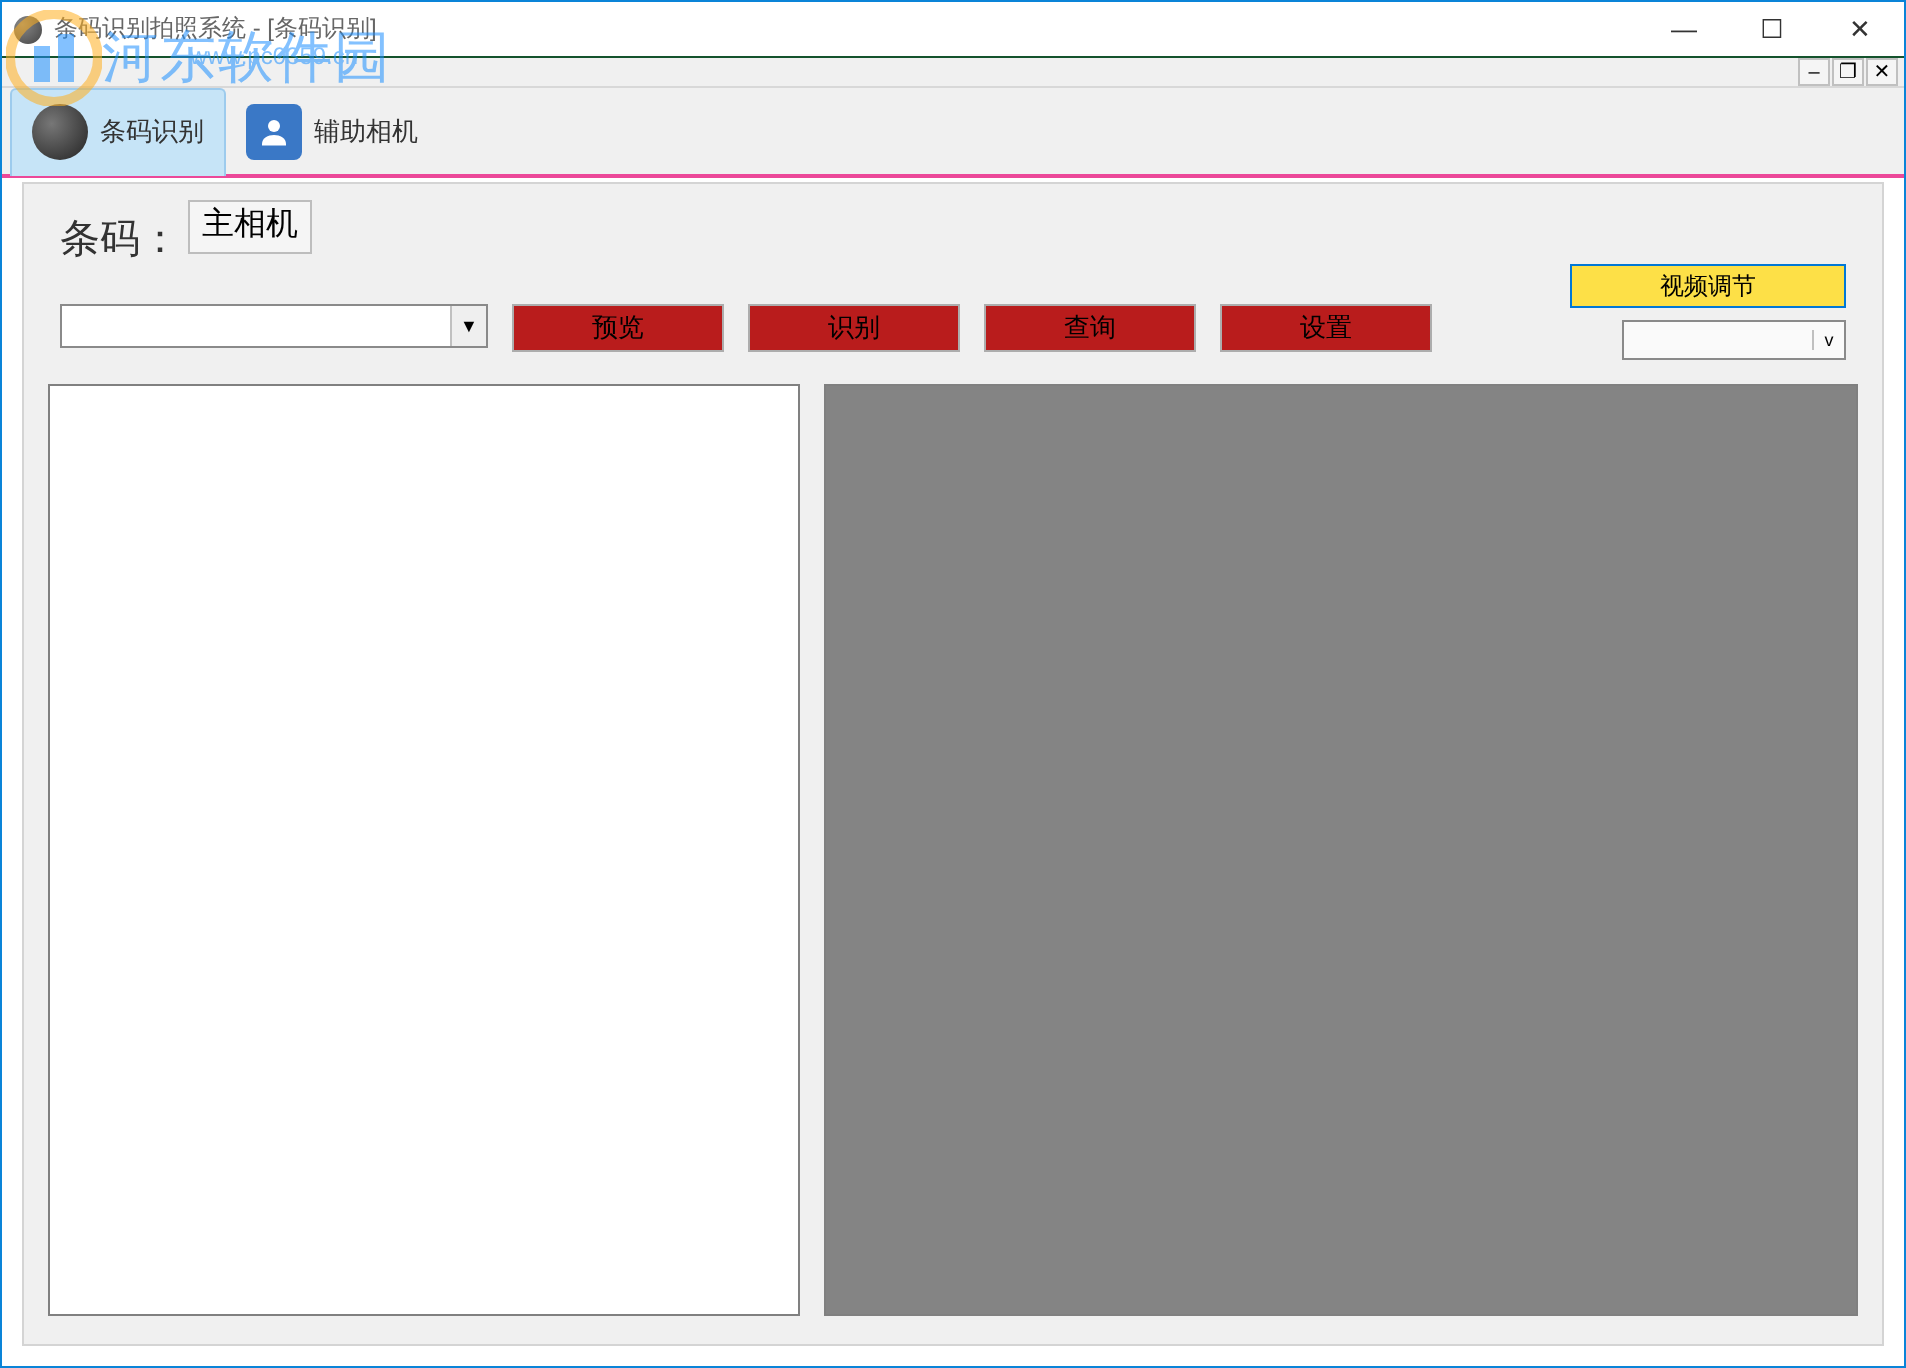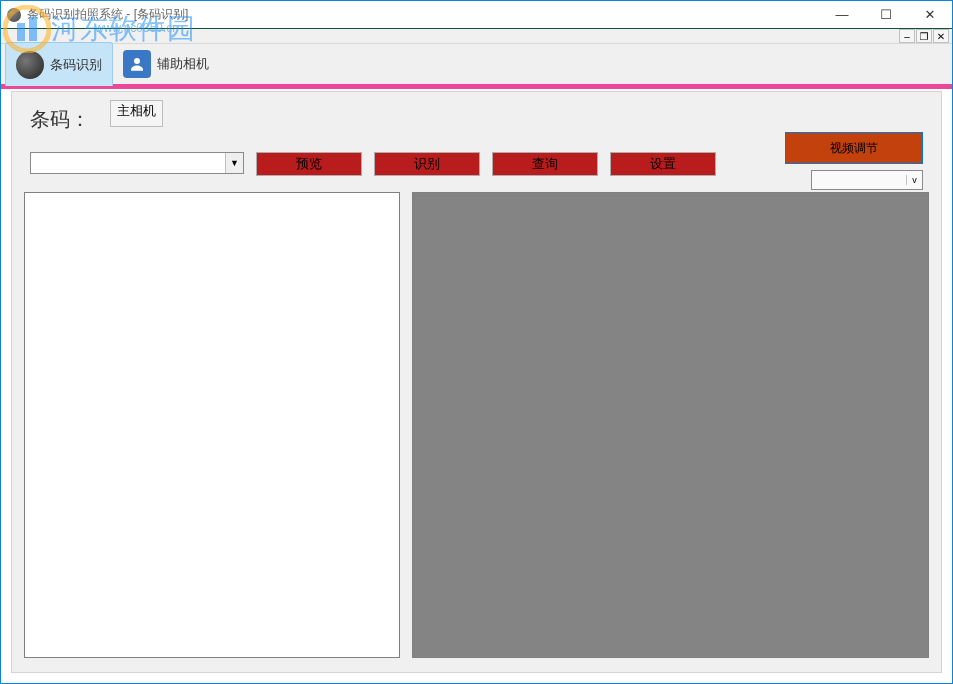--- a/index.html
+++ b/index.html
@@ -92,21 +92,21 @@
   justify-content: center;
   border: 1px solid #c0c0c0;
   background: #f5f5f5;
   margin-left: 1px;
   cursor: pointer;
 }
 
 .tabs {
   height: 45px;
   background: #f0f0f0;
-  border-bottom: 5px solid #ec4899;
+  border-bottom: 2px solid #ec4899;
   display: flex;
   align-items: center;
   padding-left: 4px;
 }
 .tab {
   display: flex;
   align-items: center;
   height: 44px;
   padding: 0 10px;
   cursor: pointer;
@@ -144,25 +144,25 @@
 .barcode-row {
   position: absolute;
   top: 14px; left: 18px;
   display: flex;
 }
 .barcode-label {
   font-size: 20px;
   color: #333;
 }
 .cam-badge {
-  font-size: 13px;
+  font-size: 16px;
   border: 1px solid #bdbdbd;
   background: #f5f5f5;
   padding: 1px 6px;
-  margin-left: 20px;
+  margin-left: 4px;
   position: relative;
   top: -6px;
 }
 
 .toolbar {
   position: absolute;
   top: 60px;
   left: 18px;
   right: 18px;
   display: flex;
@@ -195,23 +195,23 @@
 
 .right-stack {
   margin-left: auto;
   display: flex;
   flex-direction: column;
   gap: 6px;
   position: relative;
   top: -20px;
 }
 .video-btn {
-  width: 138px; height: 32px;
+  width: 138px; height: 22px;
   border: 1px solid #0078d7;
-  background: #c2410c;
+  background: #fde047;
   font-size: 12px;
   cursor: pointer;
 }
 .select {
   width: 112px; height: 20px;
   margin-left: auto;
   border: 1px solid #8a8a8a;
   background: #fafafa;
   display: flex;
   align-items: center;

